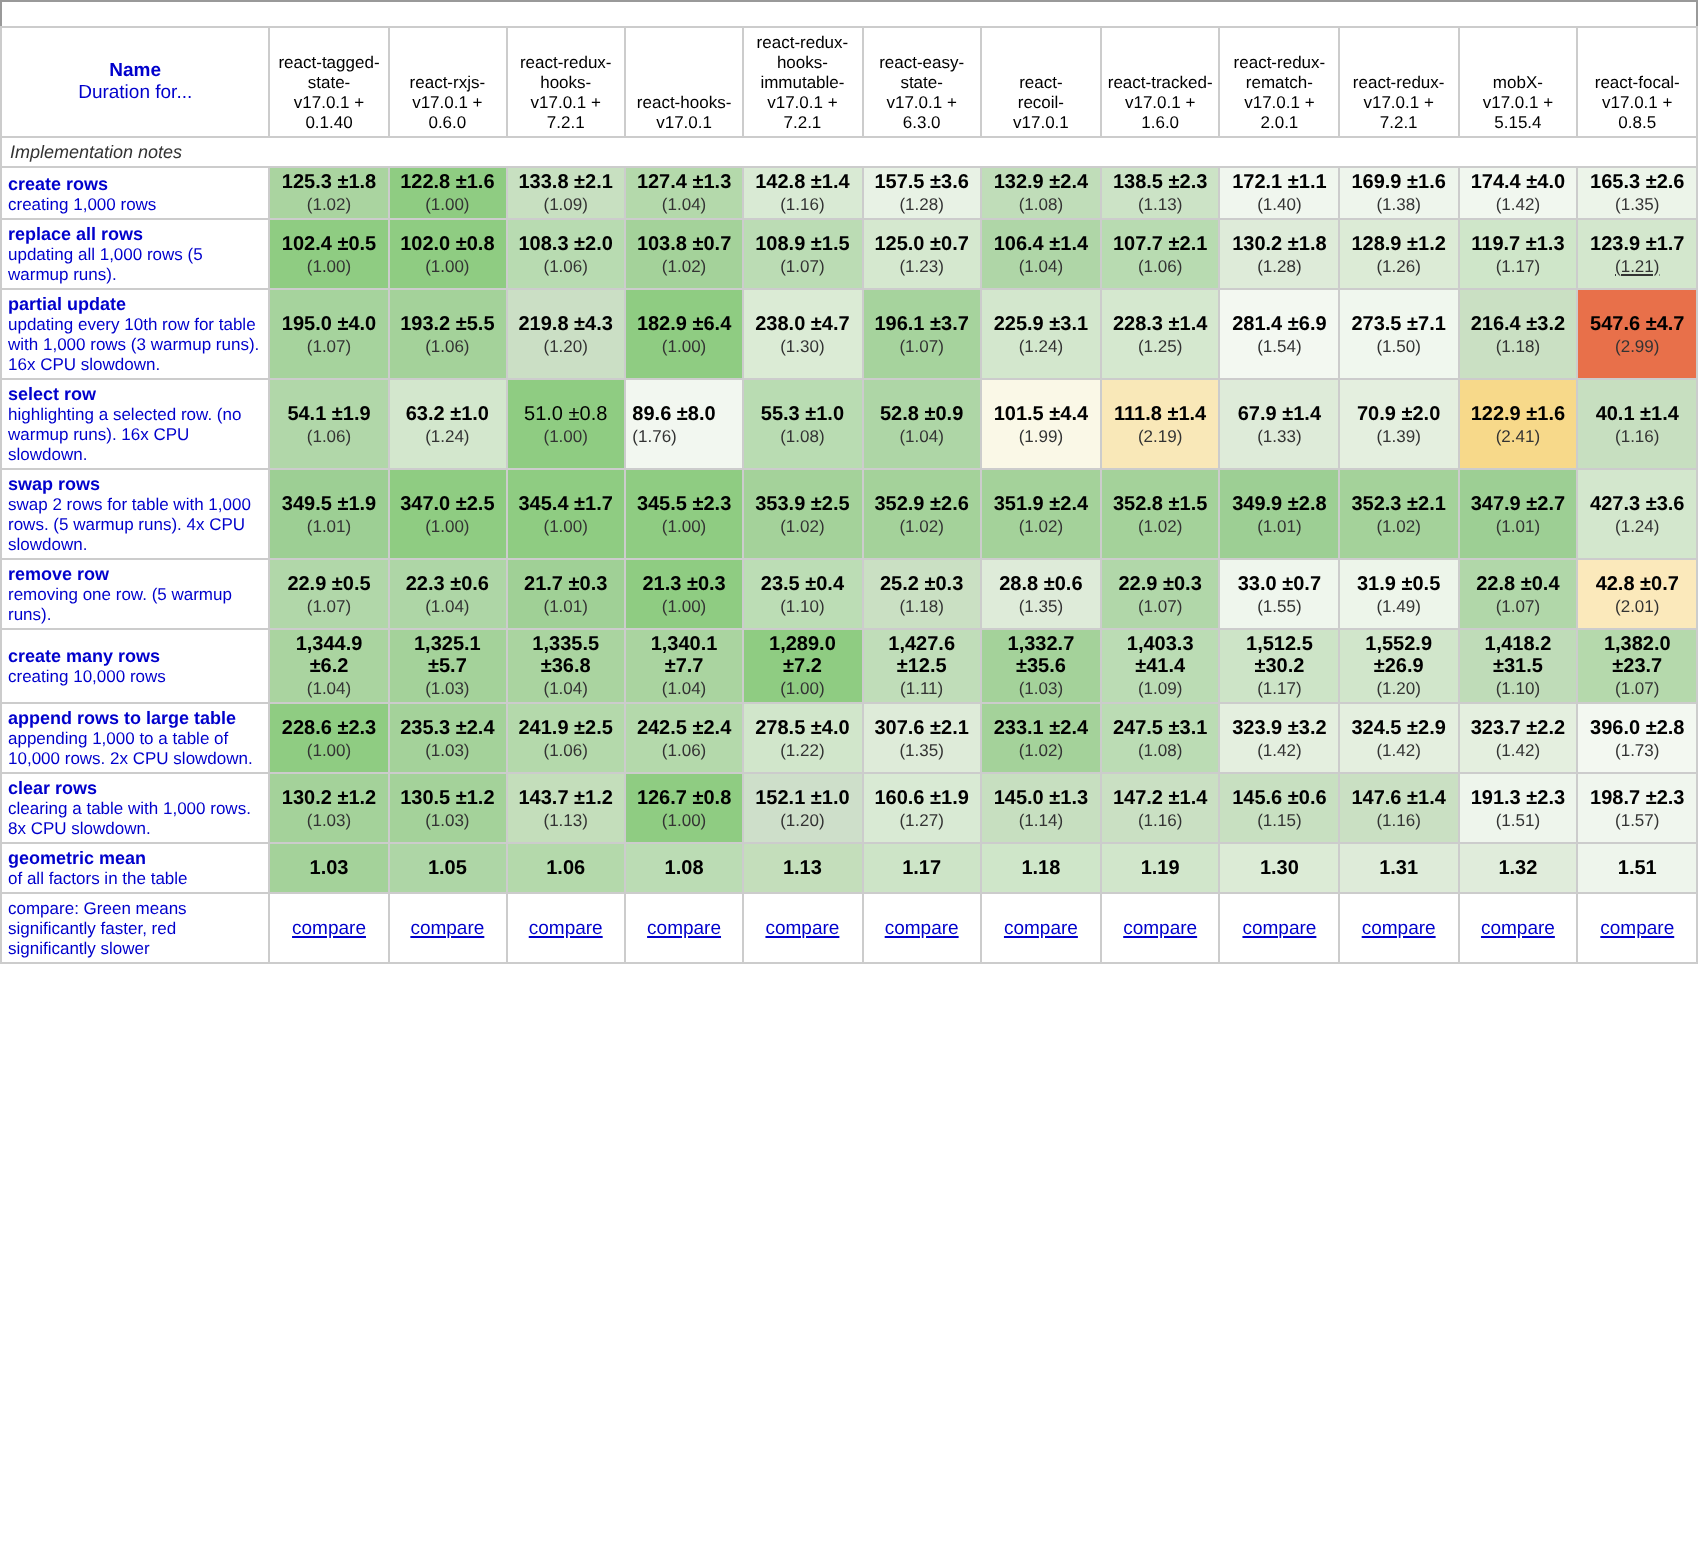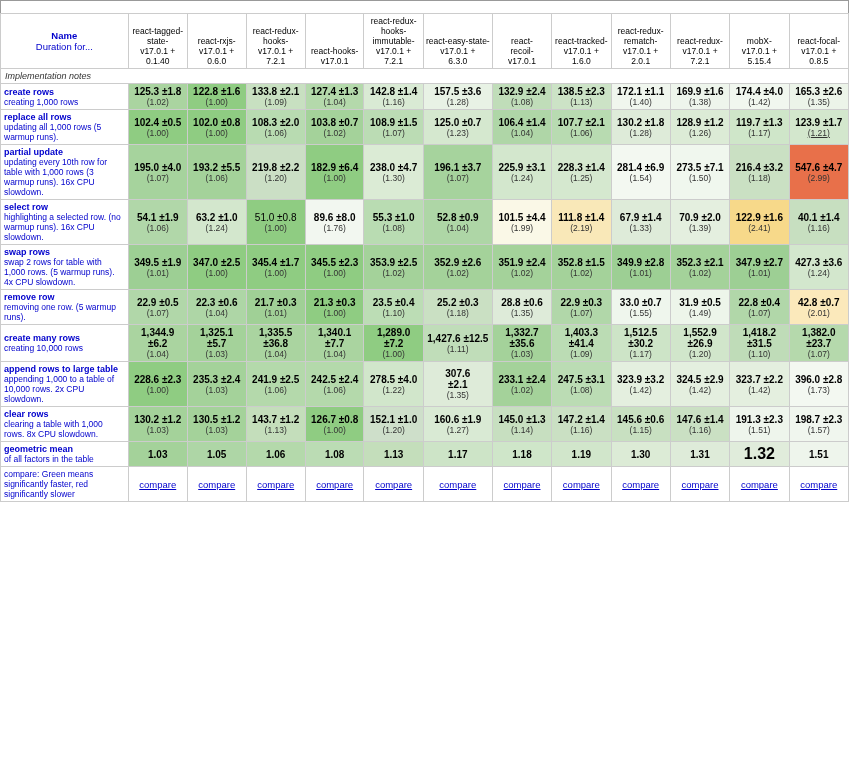--- a/index.html
+++ b/index.html
@@ -168,21 +168,21 @@
         <td style="text-align: left; font-size: 9px; color: rgb(0, 0, 204); padding: 2px 3px; vertical-align: middle; background: rgb(255, 255, 255); min-width: 90px;"><b>partial update</b><br><span style="font-size:8.5px;">updating every 10th row for table with 1,000 rows (3 warmup runs). 16x CPU slowdown.</span></td>
         <td style="background: rgb(166, 211, 157); padding: 2px 3px; border: 1px solid rgb(204, 204, 204); text-align: center; vertical-align: middle;">
           <span style="font-size: 10px; font-weight: bold; display: block;">195.0 ±4.0</span>
           <span style="font-size: 8.5px; color: rgb(51, 51, 51); display: block;">(1.07)</span>
         </td>
         <td style="background: rgb(164, 210, 154); padding: 2px 5px; border: 1px solid rgb(204, 204, 204); text-align: center; vertical-align: middle;">
           <span style="font-size: 10px; font-weight: bold; display: block;">193.2 ±5.5</span>
           <span style="font-size: 8.5px; color: rgb(51, 51, 51); display: block;">(1.06)</span>
         </td>
         <td style="background: rgb(203, 223, 197); padding: 2px 3px; border: 1px solid rgb(204, 204, 204); text-align: center; vertical-align: middle;">
-          <span style="font-size: 10px; font-weight: bold; display: block;">219.8 ±2.2</span>
+          <span style="font-size: 10px; font-weight: bold; display: block;">219.8 ±4.3</span>
           <span style="font-size: 8.5px; color: rgb(51, 51, 51); display: block;">(1.20)</span>
         </td>
         <td style="background: rgb(143, 204, 130); padding: 2px 3px; border: 1px solid rgb(204, 204, 204); text-align: center; vertical-align: middle;">
           <span style="font-size: 10px; font-weight: bold; display: block;">182.9 ±6.4</span>
           <span style="font-size: 8.5px; color: rgb(51, 51, 51); display: block;">(1.00)</span>
         </td>
         <td style="background: rgb(219, 235, 213); padding: 2px 3px; border: 1px solid rgb(204, 204, 204); text-align: center; vertical-align: middle;">
           <span style="font-size: 10px; font-weight: bold; display: block;">238.0 ±4.7</span>
           <span style="font-size: 8.5px; color: rgb(51, 51, 51); display: block;">(1.30)</span>
         </td>
@@ -222,21 +222,21 @@
           <span style="font-size: 8.5px; color: rgb(51, 51, 51); display: block;">(1.06)</span>
         </td>
         <td style="background: rgb(211, 231, 205); padding: 2px 3px; border: 1px solid rgb(204, 204, 204); text-align: center; vertical-align: middle;">
           <span style="font-size: 10px; font-weight: bold; display: block;">63.2 ±1.0</span>
           <span style="font-size: 8.5px; color: rgb(51, 51, 51); display: block;">(1.24)</span>
         </td>
         <td style="background: rgb(143, 204, 130); padding: 2px 3px; border: 1px solid rgb(204, 204, 204); text-align: center; vertical-align: middle;">
           <span style="font-size: 10px; font-weight: normal; display: block;">51.0 ±0.8</span>
           <span style="font-size: 8.5px; color: rgb(51, 51, 51); display: block;">(1.00)</span>
         </td>
-        <td style="background: rgb(242, 247, 240); padding: 2px 3px; border: 1px solid rgb(204, 204, 204); text-align: center; vertical-align: middle;">
+        <td style="background: rgb(242, 247, 240); padding: 2px 3px; border: 1px solid rgb(204, 204, 204); text-align: left; vertical-align: middle;">
           <span style="font-size: 10px; font-weight: bold; display: block;">89.6 ±8.0</span>
           <span style="font-size: 8.5px; color: rgb(51, 51, 51); display: block;">(1.76)</span>
         </td>
         <td style="background: rgb(185, 220, 178); padding: 2px 3px; border: 1px solid rgb(204, 204, 204); text-align: center; vertical-align: middle;">
           <span style="font-size: 10px; font-weight: bold; display: block;">55.3 ±1.0</span>
           <span style="font-size: 8.5px; color: rgb(51, 51, 51); display: block;">(1.08)</span>
         </td>
         <td style="background: rgb(174, 214, 166); padding: 2px 3px; border: 1px solid rgb(204, 204, 204); text-align: center; vertical-align: middle;">
           <span style="font-size: 10px; font-weight: bold; display: block;">52.8 ±0.9</span>
           <span style="font-size: 8.5px; color: rgb(51, 51, 51); display: block;">(1.04)</span>
@@ -434,21 +434,21 @@
           <span style="font-size: 8.5px; color: rgb(51, 51, 51); display: block;">(1.06)</span>
         </td>
         <td style="background: rgb(180, 217, 171); padding: 2px 3px; border: 1px solid rgb(204, 204, 204); text-align: center; vertical-align: middle;">
           <span style="font-size: 10px; font-weight: bold; display: block;">242.5 ±2.4</span>
           <span style="font-size: 8.5px; color: rgb(51, 51, 51); display: block;">(1.06)</span>
         </td>
         <td style="background: rgb(209, 230, 203); padding: 2px 3px; border: 1px solid rgb(204, 204, 204); text-align: center; vertical-align: middle;">
           <span style="font-size: 10px; font-weight: bold; display: block;">278.5 ±4.0</span>
           <span style="font-size: 8.5px; color: rgb(51, 51, 51); display: block;">(1.22)</span>
         </td>
-        <td style="background: rgb(222, 235, 217); padding: 2px 20px; border: 1px solid rgb(204, 204, 204); text-align: center; vertical-align: middle;">
+        <td style="background: rgb(222, 235, 217); padding: 2px 3px; border: 1px solid rgb(204, 204, 204); text-align: center; vertical-align: middle;">
           <span style="font-size: 10px; font-weight: bold; display: block;">307.6 ±2.1</span>
           <span style="font-size: 8.5px; color: rgb(51, 51, 51); display: block;">(1.35)</span>
         </td>
         <td style="background: rgb(164, 210, 154); padding: 2px 3px; border: 1px solid rgb(204, 204, 204); text-align: center; vertical-align: middle;">
           <span style="font-size: 10px; font-weight: bold; display: block;">233.1 ±2.4</span>
           <span style="font-size: 8.5px; color: rgb(51, 51, 51); display: block;">(1.02)</span>
         </td>
         <td style="background: rgb(187, 220, 180); padding: 2px 3px; border: 1px solid rgb(204, 204, 204); text-align: center; vertical-align: middle;">
           <span style="font-size: 10px; font-weight: bold; display: block;">247.5 ±3.1</span>
           <span style="font-size: 8.5px; color: rgb(51, 51, 51); display: block;">(1.08)</span>
@@ -526,21 +526,21 @@
         <td style="background: rgb(164, 210, 154); padding: 2px 3px; border: 1px solid rgb(204, 204, 204); font-weight: bold; font-size: 10px;">1.03</td>
         <td style="background: rgb(174, 214, 166); padding: 2px 3px; border: 1px solid rgb(204, 204, 204); font-weight: bold; font-size: 10px;">1.05</td>
         <td style="background: rgb(180, 217, 171); padding: 2px 3px; border: 1px solid rgb(204, 204, 204); font-weight: bold; font-size: 10px;">1.06</td>
         <td style="background: rgb(187, 220, 180); padding: 2px 3px; border: 1px solid rgb(204, 204, 204); font-weight: bold; font-size: 10px;">1.08</td>
         <td style="background: rgb(196, 222, 187); padding: 2px 3px; border: 1px solid rgb(204, 204, 204); font-weight: bold; font-size: 10px;">1.13</td>
         <td style="background: rgb(205, 228, 199); padding: 2px 3px; border: 1px solid rgb(204, 204, 204); font-weight: bold; font-size: 10px;">1.17</td>
         <td style="background: rgb(207, 230, 201); padding: 2px 3px; border: 1px solid rgb(204, 204, 204); font-weight: bold; font-size: 10px;">1.18</td>
         <td style="background: rgb(209, 230, 203); padding: 2px 3px; border: 1px solid rgb(204, 204, 204); font-weight: bold; font-size: 10px;">1.19</td>
         <td style="background: rgb(220, 235, 214); padding: 2px 3px; border: 1px solid rgb(204, 204, 204); font-weight: bold; font-size: 10px;">1.30</td>
         <td style="background: rgb(222, 235, 217); padding: 2px 3px; border: 1px solid rgb(204, 204, 204); font-weight: bold; font-size: 10px;">1.31</td>
-        <td style="background: rgb(224, 236, 219); padding: 2px 3px; border: 1px solid rgb(204, 204, 204); font-weight: bold; font-size: 16px;">1.32</td>
+        <td style="background: rgb(224, 236, 219); padding: 2px 3px; border: 1px solid rgb(204, 204, 204); font-weight: bold; font-size: 10px;">1.32</td>
         <td style="background: rgb(238, 245, 236); padding: 2px 3px; border: 1px solid rgb(204, 204, 204); font-weight: bold; font-size: 10px;">1.51</td>
       </tr>
       <tr>
         <td style="text-align: left; font-size: 8.5px; color: rgb(0, 0, 204); padding: 2px 3px; background: rgb(255, 255, 255); vertical-align: middle;">compare: Green means significantly faster, red significantly slower</td>
         <td style="background: rgb(255, 255, 255); padding: 3px; border: 1px solid rgb(204, 204, 204);"><span class="compare-link">compare</span></td>
         <td style="background: rgb(255, 255, 255); padding: 3px; border: 1px solid rgb(204, 204, 204);"><span class="compare-link">compare</span></td>
         <td style="background: rgb(255, 255, 255); padding: 3px; border: 1px solid rgb(204, 204, 204);"><span class="compare-link">compare</span></td>
         <td style="background: rgb(255, 255, 255); padding: 3px; border: 1px solid rgb(204, 204, 204);"><span class="compare-link">compare</span></td>
         <td style="background: rgb(255, 255, 255); padding: 3px; border: 1px solid rgb(204, 204, 204);"><span class="compare-link">compare</span></td>
         <td style="background: rgb(255, 255, 255); padding: 3px; border: 1px solid rgb(204, 204, 204);"><span class="compare-link">compare</span></td>

